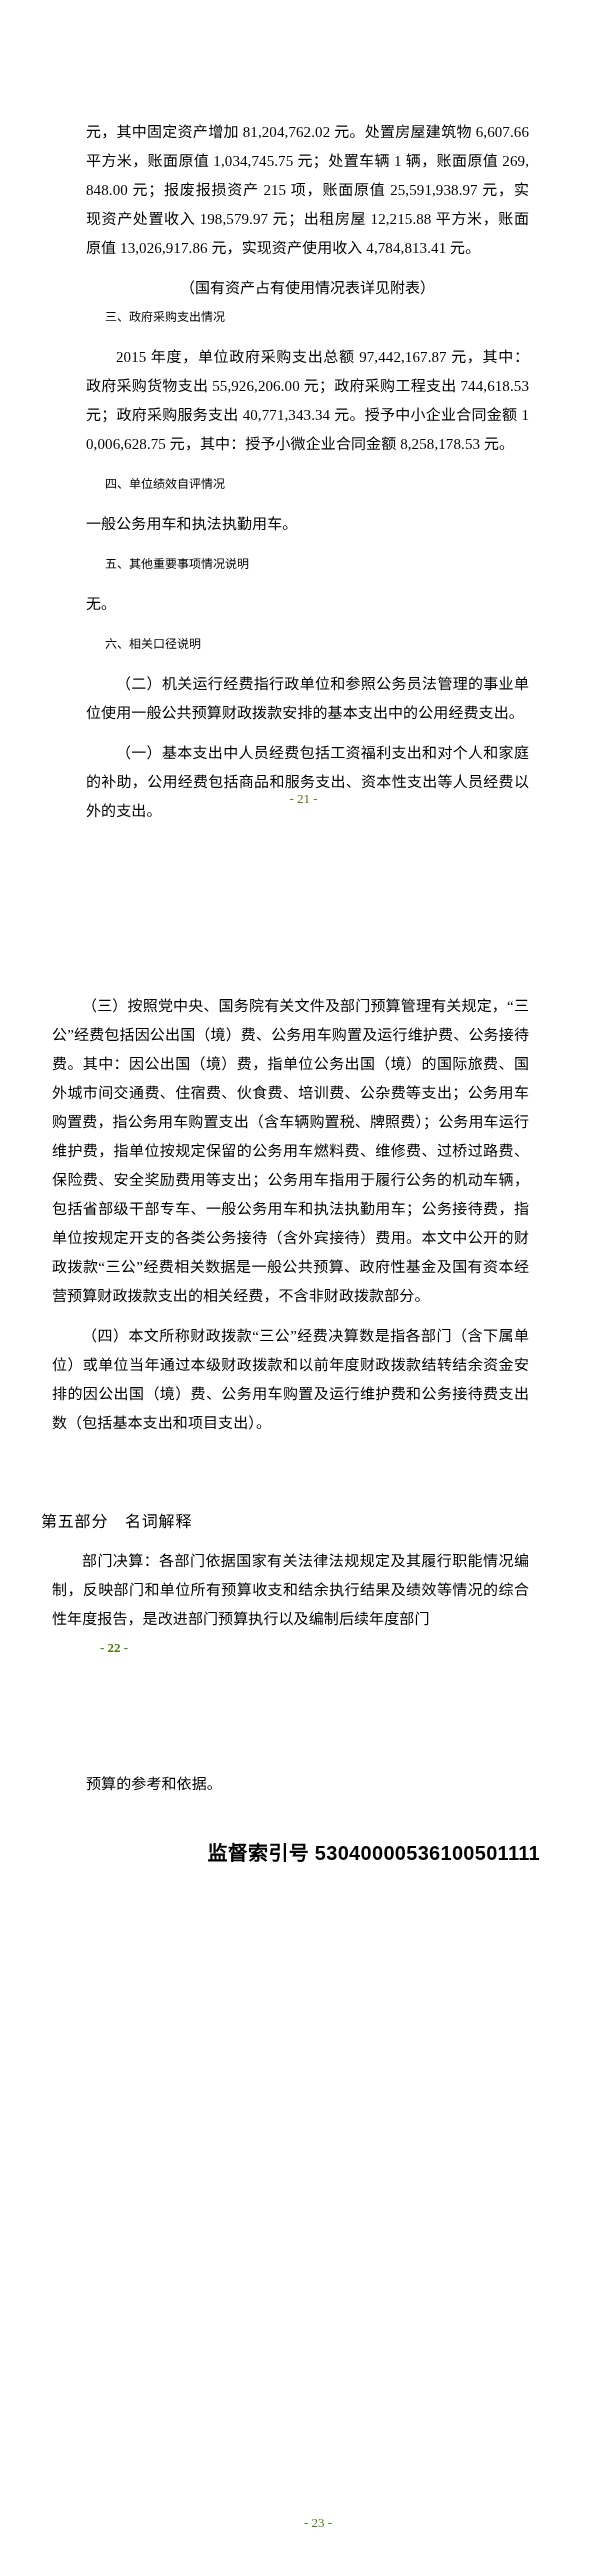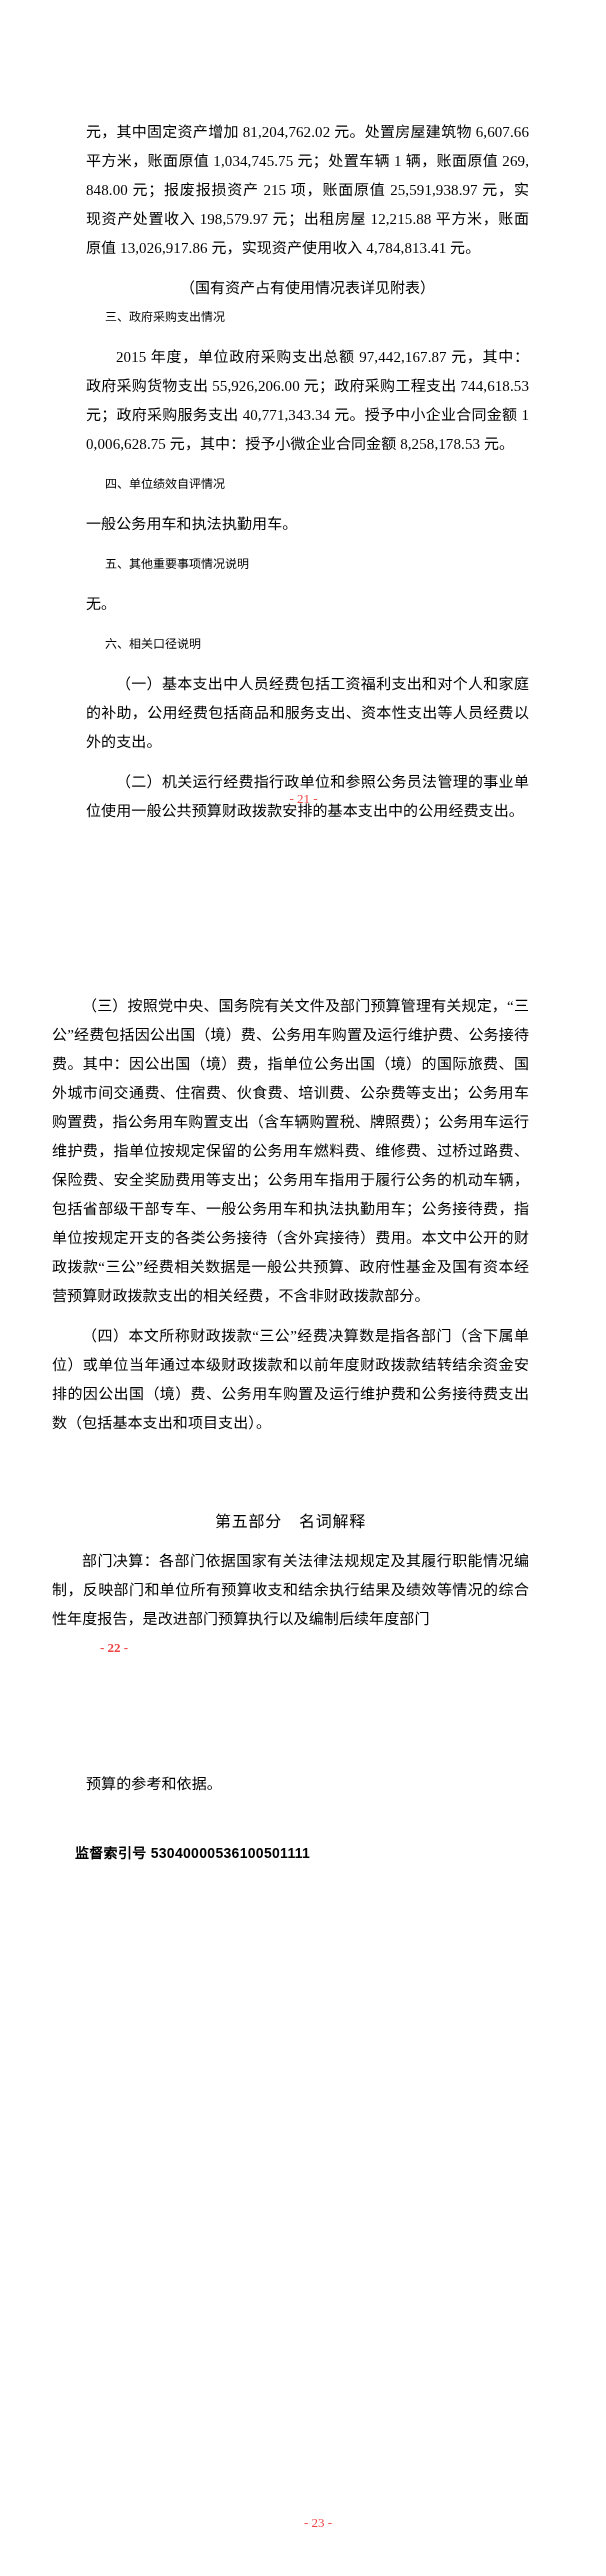--- a/index.html
+++ b/index.html
@@ -55,45 +55,46 @@
     font-size: 12px;
     line-height: 29px;
     margin: 0;
     text-indent: 30px;
   }
 
   .part-title {
     font-size: 16px;
     line-height: 29px;
     margin: 0;
-    text-align: center;
+    text-align: left;
     letter-spacing: 0.8px;
     font-family: "Liberation Sans", "DejaVu Sans", sans-serif;
   }
 
   .supervise {
-    font-size: 14px;
+    font-size: 20px;
     line-height: 29px;
     margin: 0;
     font-weight: bold;
     letter-spacing: 0.3px;
     font-family: "Liberation Sans", "DejaVu Sans", sans-serif;
+    text-align: right;
   }
 
   .blank-line { height: 29px; }
   .gap-md { height: 32px; }
   .gap-lg { height: 58px; }
 
   
   .page-num {
     position: absolute;
     font-size: 13px;
     line-height: 15.3px;
     font-family: "Liberation Serif", "DejaVu Serif", serif;
-    color: #ef4444;
+    color: #4d7c0f;
   }
   .pn-21 { left: 0; right: 0; top: 791px; text-align: center; }
   .pn-22 { left: 100px; top: 1640px; font-weight: bold; }
   .pn-23 { left: 0; right: 0; top: 2515px; text-align: center; padding-left: 29px; }
 </style>
 </head>
 <body>
 
 <div class="doc">
 
@@ -110,23 +111,23 @@
     <p class="section-title">四、单位绩效自评情况</p>
 
     <p class="para cont">一般公务用车和执法执勤用车。</p>
 
     <p class="section-title">五、其他重要事项情况说明</p>
 
     <p class="para cont">无。</p>
 
     <p class="section-title">六、相关口径说明</p>
 
+    <p class="para indent">（二）机关运行经费指行政单位和参照公务员法管理的事业单位使用一般公共预算财政拨款安排的基本支出中的公用经费支出。</p>
+
     <p class="para indent">（一）基本支出中人员经费包括工资福利支出和对个人和家庭的补助，公用经费包括商品和服务支出、资本性支出等人员经费以外的支出。</p>
-
-    <p class="para indent">（二）机关运行经费指行政单位和参照公务员法管理的事业单位使用一般公共预算财政拨款安排的基本支出中的公用经费支出。</p>
 
   </section>
 
   <div class="page-num pn-21">- 21 -</div>
 
   <section class="page page-2">
 
     <p class="para indent">（三）按照党中央、国务院有关文件及部门预算管理有关规定，“三公”经费包括因公出国（境）费、公务用车购置及运行维护费、公务接待费。其中：因公出国（境）费，指单位公务出国（境）的国际旅费、国外城市间交通费、住宿费、伙食费、培训费、公杂费等支出；公务用车购置费，指公务用车购置支出（含车辆购置税、牌照费）；公务用车运行维护费，指单位按规定保留的公务用车燃料费、维修费、过桥过路费、保险费、安全奖励费用等支出；公务用车指用于履行公务的机动车辆，包括省部级干部专车、一般公务用车和执法执勤用车；公务接待费，指单位按规定开支的各类公务接待（含外宾接待）费用。本文中公开的财政拨款“三公”经费相关数据是一般公共预算、政府性基金及国有资本经营预算财政拨款支出的相关经费，不含非财政拨款部分。</p>
 
     <p class="para indent">（四）本文所称财政拨款“三公”经费决算数是指各部门（含下属单位）或单位当年通过本级财政拨款和以前年度财政拨款结转结余资金安排的因公出国（境）费、公务用车购置及运行维护费和公务接待费支出数（包括基本支出和项目支出）。</p>

